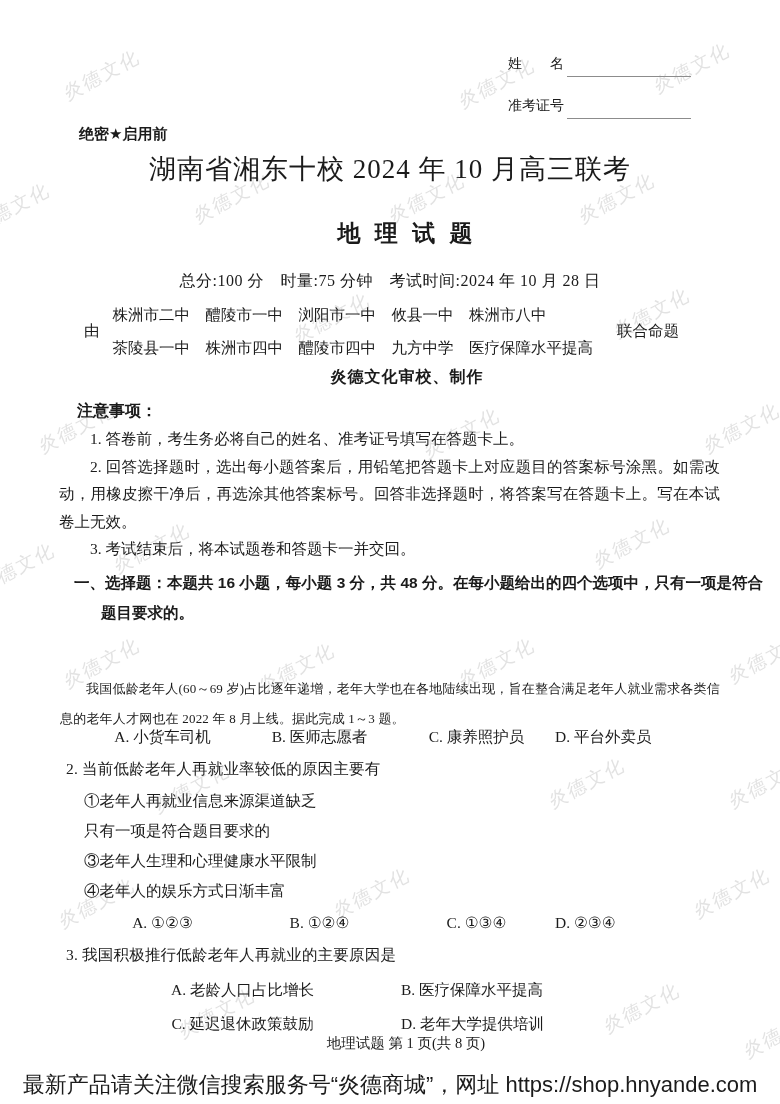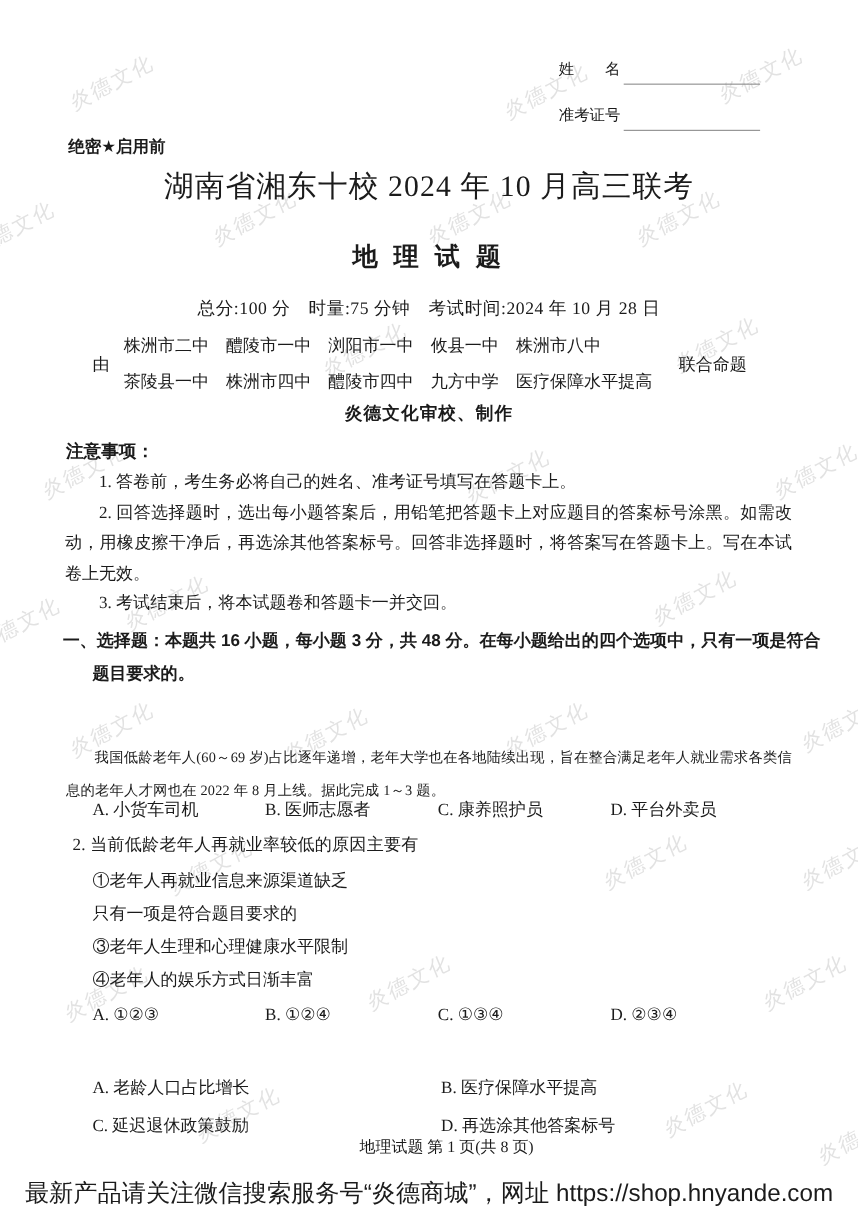--- a/index.html
+++ b/index.html
@@ -4,21 +4,21 @@
 <style>
   html,body{margin:0;padding:0;background:#e8e8e8;}
   .page{
     position:relative;width:780px;height:1104px;margin:0 auto;
     background:#ffffff;overflow:hidden;
     font-family:"Liberation Serif","DejaVu Serif",serif;
     color:#1b1b1b;
   }
   .abs{position:absolute;}
   .sans{font-family:"Liberation Sans","DejaVu Sans",sans-serif;}
-  .bold{font-weight:700;}
+  .bold{font-weight:700;margin-left:17px;}
   .center{left:0;width:780px;text-align:center;}
 
   
   .wm-layer{position:absolute;inset:0;pointer-events:none;}
   .wm{
     position:absolute;white-space:nowrap;
     font-size:19px;letter-spacing:2px;color:rgba(160,160,160,0.30);
     transform:rotate(-28deg) skewX(-6deg);
     font-family:"Liberation Serif","DejaVu Serif",serif;
   }
@@ -45,21 +45,21 @@
   .section-heading{
     width:662px;font-size:15.5px;line-height:30px;text-align:justify;
     padding-left:27px;text-indent:-27px;
   }
   .passage{width:660px;font-size:13px;line-height:30px;text-align:justify;
     text-indent:2em;letter-spacing:0.2px;margin-top:44px;}
   .stem{font-size:15.5px;line-height:30px;white-space:nowrap;letter-spacing:0.2px;}
   .sub-items{font-size:15.5px;line-height:30px;}
   .sub-items p{margin:0;}
   .opt-row{display:flex;font-size:15.5px;line-height:30px;white-space:nowrap;}
-  .opt-row .o{width:157px;}
+  .opt-row .o{width:157px;text-align:center;}
   .opt-row .o:last-child{width:auto;}
   .opt-row2 .o{width:317px;}
   .opt-row2 .o:last-child{width:auto;}
 
   .page-footer{font-size:14.5px;line-height:22px;padding-left:16px;}
   .promo{font-size:22px;line-height:26px;font-weight:400;}
 </style>
 </head>
 <body>
 
@@ -146,25 +146,26 @@
     <p>③老年人生理和心理健康水平限制</p>
     <p>④老年人的娱乐方式日渐丰富</p>
   </div>
   <div class="abs opt-row" style="left:84px;top:908px">
     <span class="o">A. ①②③</span>
     <span class="o">B. ①②④</span>
     <span class="o">C. ①③④</span>
     <span class="o">D. ②③④</span>
   </div>
 
+  <div class="abs stem" style="left:66px;top:940px">3. 我国积极推行低龄老年人再就业的主要原因是</div>
   <div class="abs opt-row opt-row2" style="left:84px;top:975px">
     <span class="o">A. 老龄人口占比增长</span>
     <span class="o">B. 医疗保障水平提高</span>
   </div>
   <div class="abs opt-row opt-row2" style="left:84px;top:1009px">
     <span class="o">C. 延迟退休政策鼓励</span>
-    <span class="o">D. 再选涂其他答案标号</span>
+    <span class="o">D. 老年大学提供培训</span>
   </div>
 
   <div class="abs center page-footer" style="top:1032px">地理试题 第 1 页(共 8 页)</div>
   <div class="abs center promo sans" style="top:1072px">最新产品请关注微信搜索服务号“炎德商城”，网址 https://shop.hnyande.com</div>
 
 </div>
 
 </body></html>

